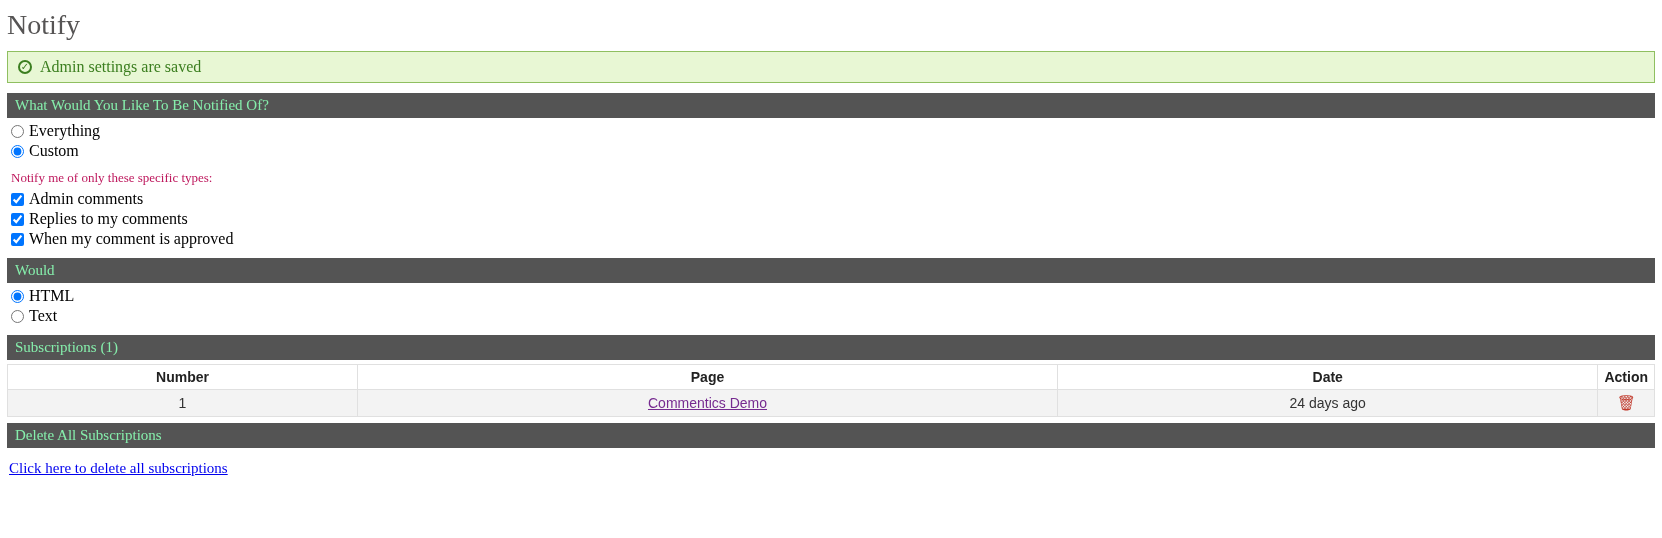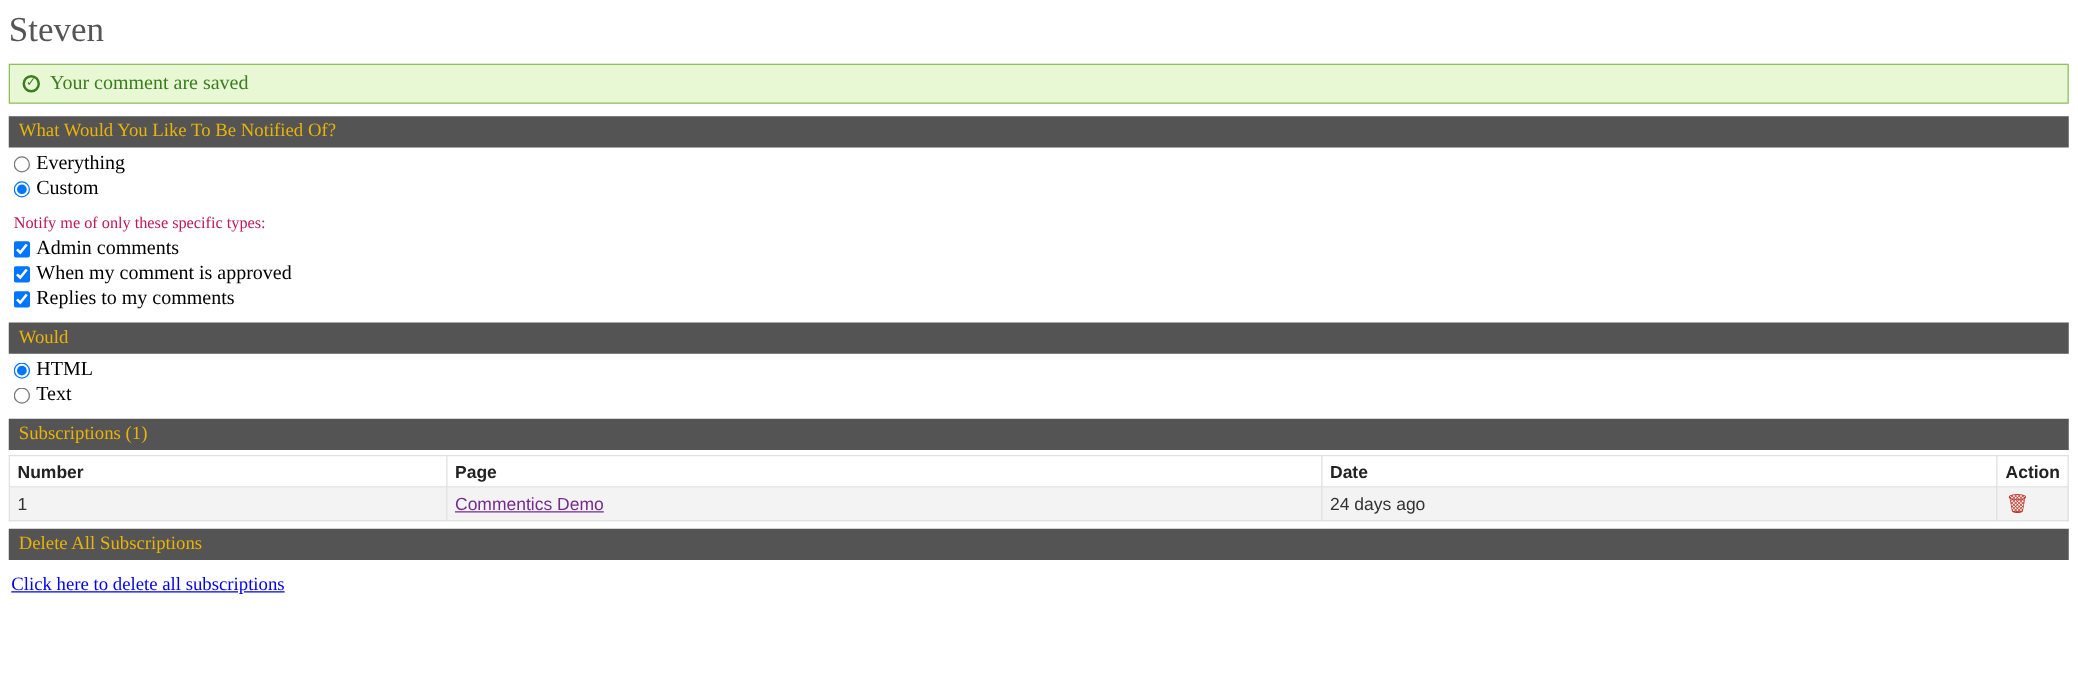--- a/index.html
+++ b/index.html
@@ -32,21 +32,21 @@
     border: 2px solid #3b7e1f;
     border-radius: 50%;
     display: inline-flex;
     align-items: center;
     justify-content: center;
     font-size: 10px;
     line-height: 1;
   }
   .section-header {
     background: #545454;
-    color: #eab308;
+    color: #86efac;
     padding: 4px 8px;
     margin: 6px 2px 4px 2px;
     font-size: 15px;
   }
   .section-body {
     margin: 4px 6px 10px 6px;
   }
   .radio-row, .check-row {
     display: flex;
     align-items: center;
@@ -66,21 +66,21 @@
   table.subs {
     width: calc(100% - 4px);
     margin: 2px 2px 4px 2px;
     border-collapse: collapse;
     font-family: Arial, sans-serif;
     font-size: 14px;
   }
   table.subs th, table.subs td {
     border: 1px solid #e0e0e0;
     padding: 4px 6px;
-    text-align: left;
+    text-align: center;
   }
   table.subs th {
     background: #fff;
     font-weight: bold;
     color: #222;
   }
   table.subs tbody tr {
     background: #f3f3f3;
   }
   a.page-link {
@@ -99,25 +99,25 @@
   .col-number { width: 350px; }
   .col-page   { width: 700px; }
   .col-date   {  }
   .col-action { width: 50px; text-align: left; }
 </style>
 </head>
 <body>
 
 
 
-<h1 class="page-title">Steven</h1>
+<h1 class="page-title">Notify</h1>
 
 <div class="alert-success">
   <span class="check-icon">✓</span>
-  <span>Your comment are saved</span>
+  <span>Admin settings are saved</span>
 </div>
 
 <div class="section-header">What Would You Like To Be Notified Of?</div>
 <div class="section-body">
   <label class="radio-row">
     <input type="radio" name="notify" style="">
     <span>Everything</span>
   </label>
   <label class="radio-row">
     <input type="radio" name="notify" checked="" style="">
@@ -125,25 +125,25 @@
   </label>
 
   <div class="hint">Notify me of only these specific types:</div>
 
   <label class="check-row">
     <input type="checkbox" checked="" style="">
     <span>Admin comments</span>
   </label>
   <label class="check-row">
     <input type="checkbox" checked="" style="">
-    <span>When my comment is approved</span>
+    <span>Replies to my comments</span>
   </label>
   <label class="check-row">
     <input type="checkbox" checked="" style="">
-    <span>Replies to my comments</span>
+    <span>When my comment is approved</span>
   </label>
 </div>
 
 <div class="section-header">Would</div>
 <div class="section-body">
   <label class="radio-row">
     <input type="radio" name="format" checked="" style="">
     <span>HTML</span>
   </label>
   <label class="radio-row">

